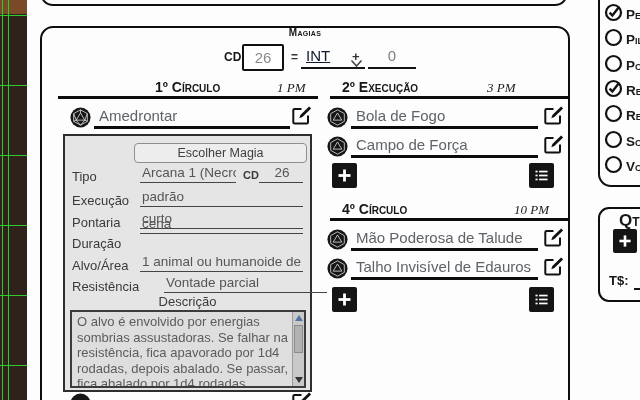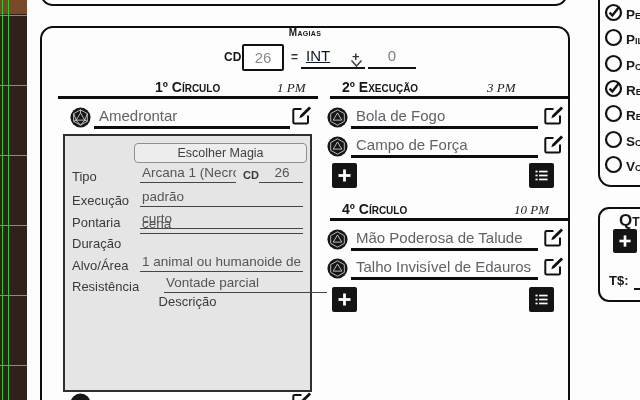--- a/index.html
+++ b/index.html
@@ -151,20 +151,28 @@
   <div class="f-value" style="left:75px; top:80px; width:163px;">cena</div>
 
   <div class="f-label" style="top:122px;">Alvo/Área</div>
   <div class="f-value" style="left:75px; top:118px; width:163px;">1 animal ou humanoide de ND</div>
 
   <div class="f-label" style="top:143px;">Resistência</div>
   <div class="f-value" style="left:75px; top:139px; width:163px;margin-left:24px;">Vontade parcial</div>
 
   <div class="desc-label" style="top:158px;">Descrição</div>
 
+  <div class="textarea">
+    <div class="txt">O alvo é envolvido por energias sombrias assustadoras. Se falhar na resistência, fica apavorado por 1d4 rodadas, depois abalado. Se passar, fica abalado por 1d4 rodadas.</div>
+    <div class="sbar">
+      <div class="up"></div>
+      <div class="thumb"></div>
+      <div class="dn"></div>
+    </div>
+  </div>
 </div>
 
 <span class="abs icon-btn" style="left:70px; top:393px;">
   <svg width="21" height="21" viewBox="0 0 24 24">
       <circle cx="12" cy="12" r="11.5" fill="#161616"></circle>
     </svg>
 </span>
 <span class="abs icon-btn" style="left:291px; top:391px;">
   <svg width="21" height="21" viewBox="0 0 21 21">
       <path d="M17 10.5v6.8a1.3 1.3 0 0 1-1.3 1.3H3.6a1.3 1.3 0 0 1-1.3-1.3V5.2a1.3 1.3 0 0 1 1.3-1.3h6.9" fill="none" stroke="#111" stroke-width="2"></path>

